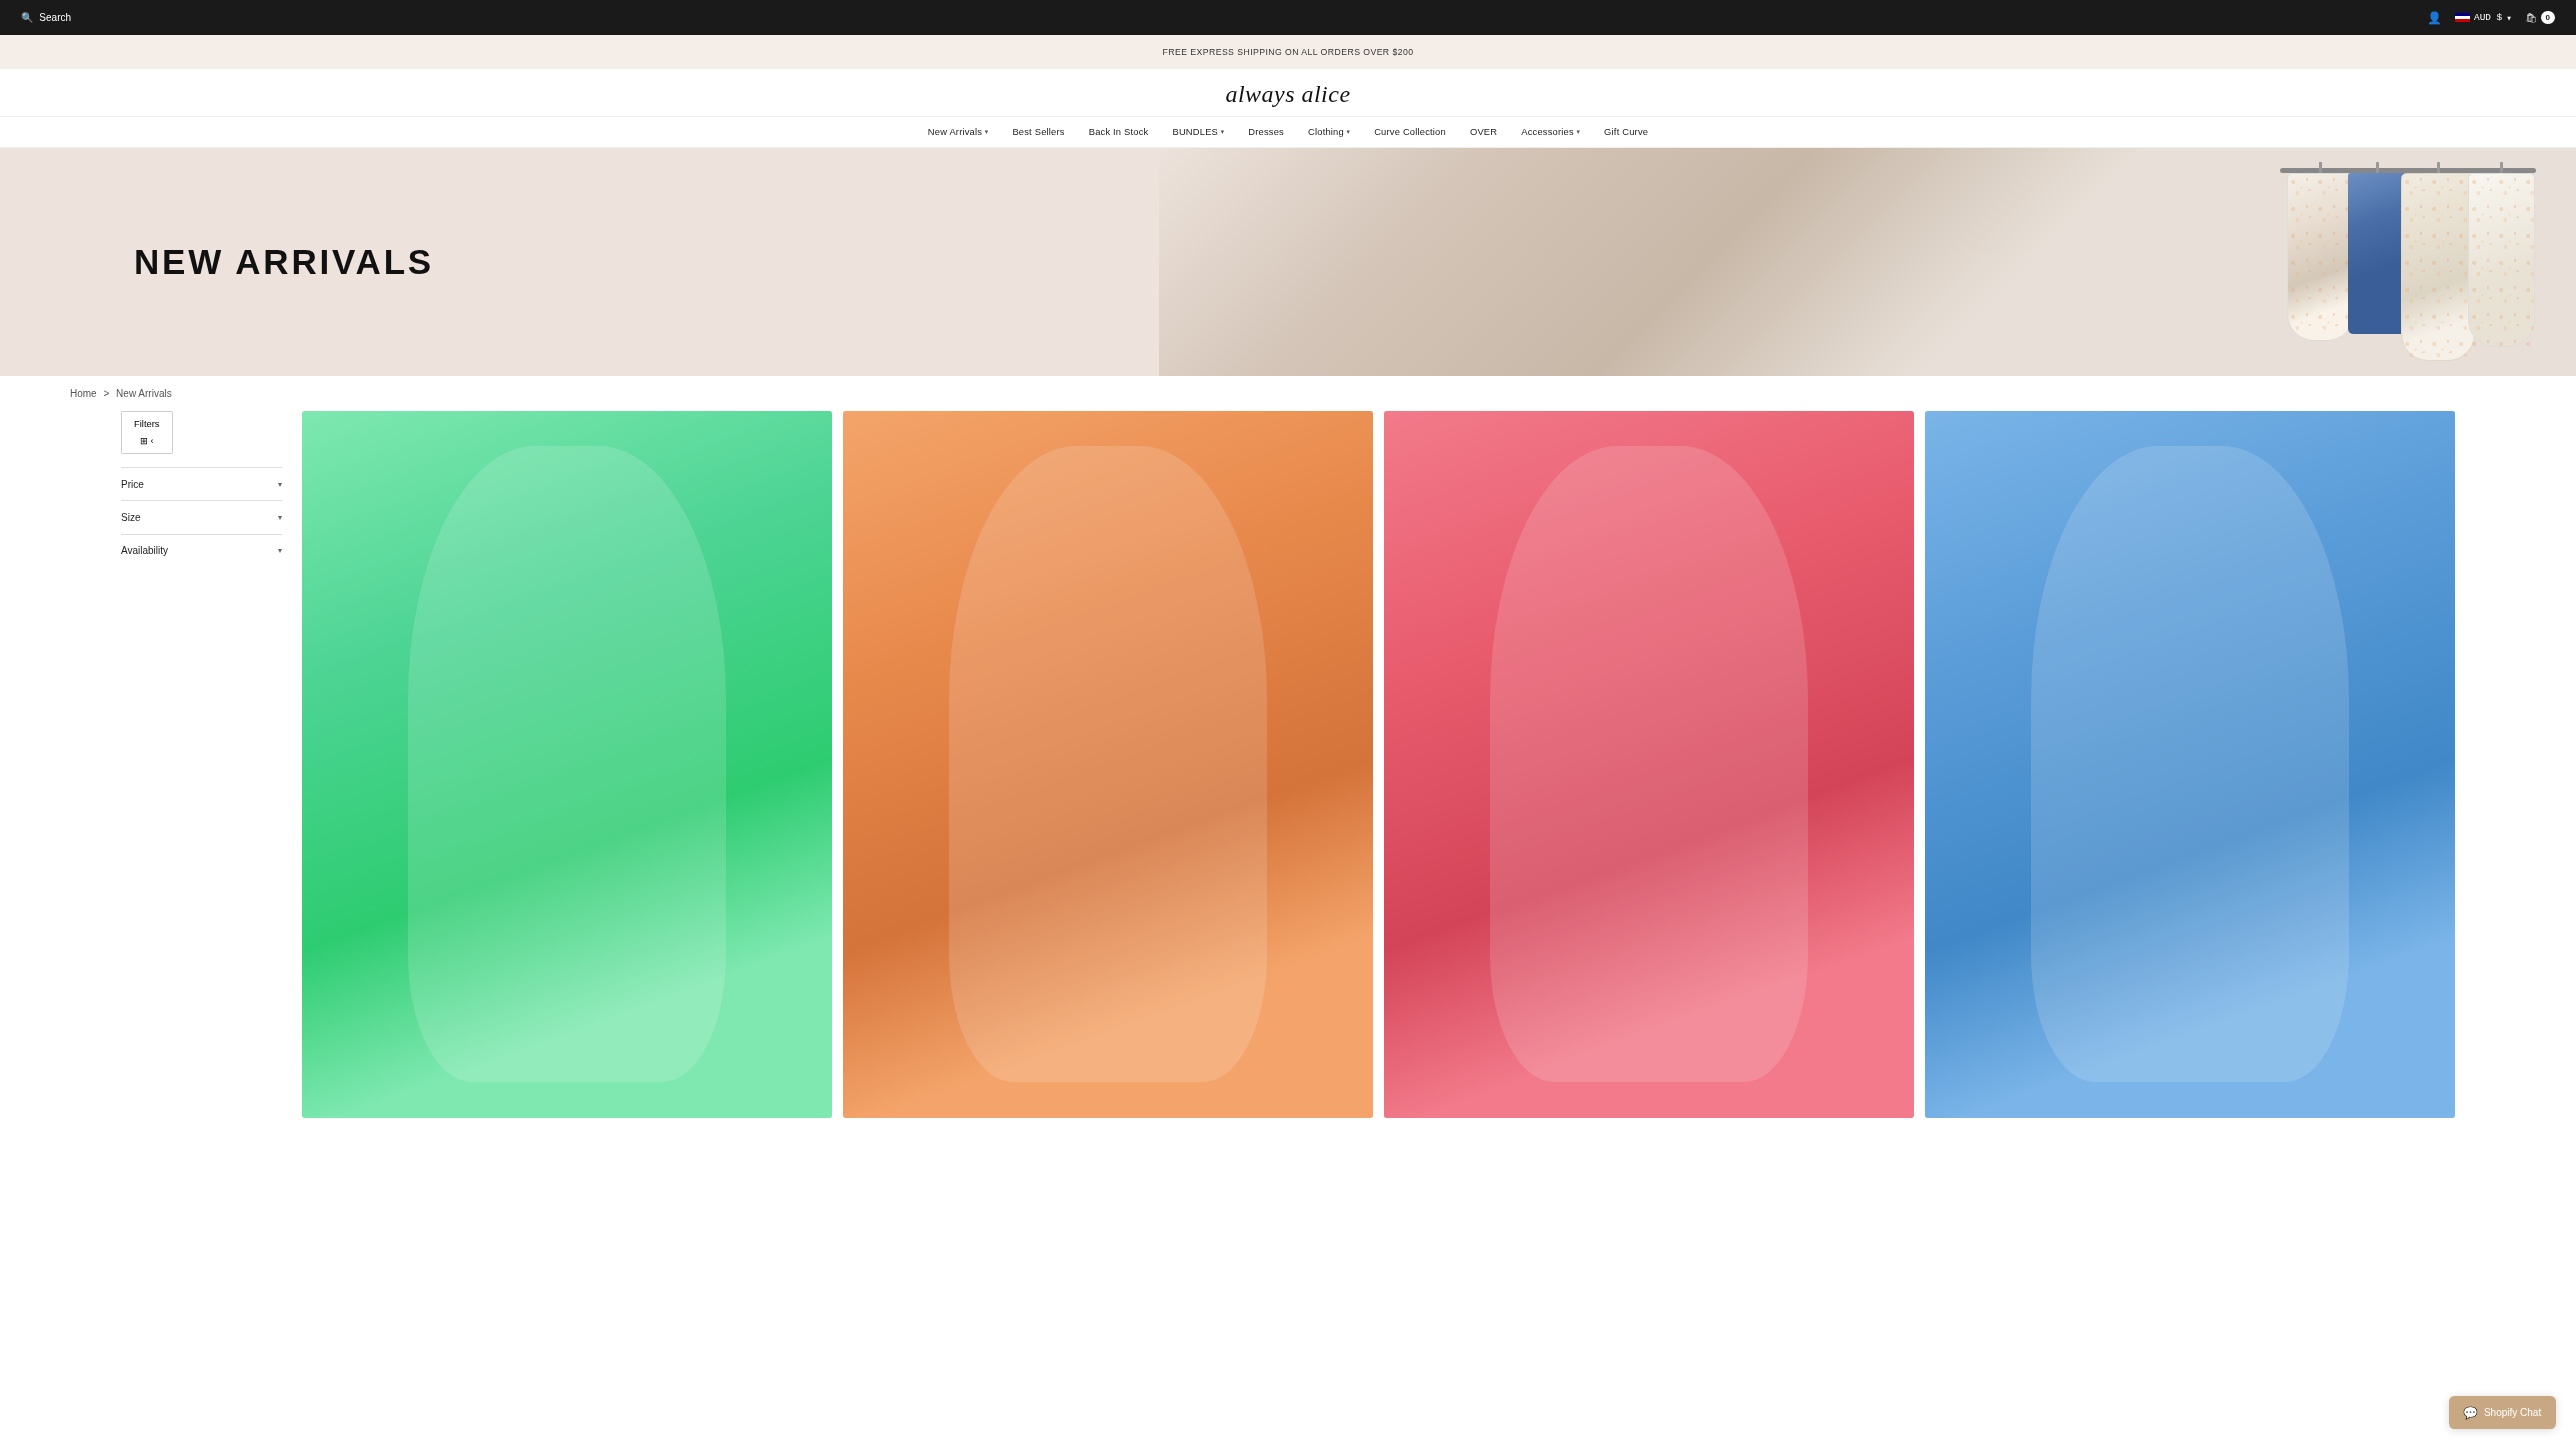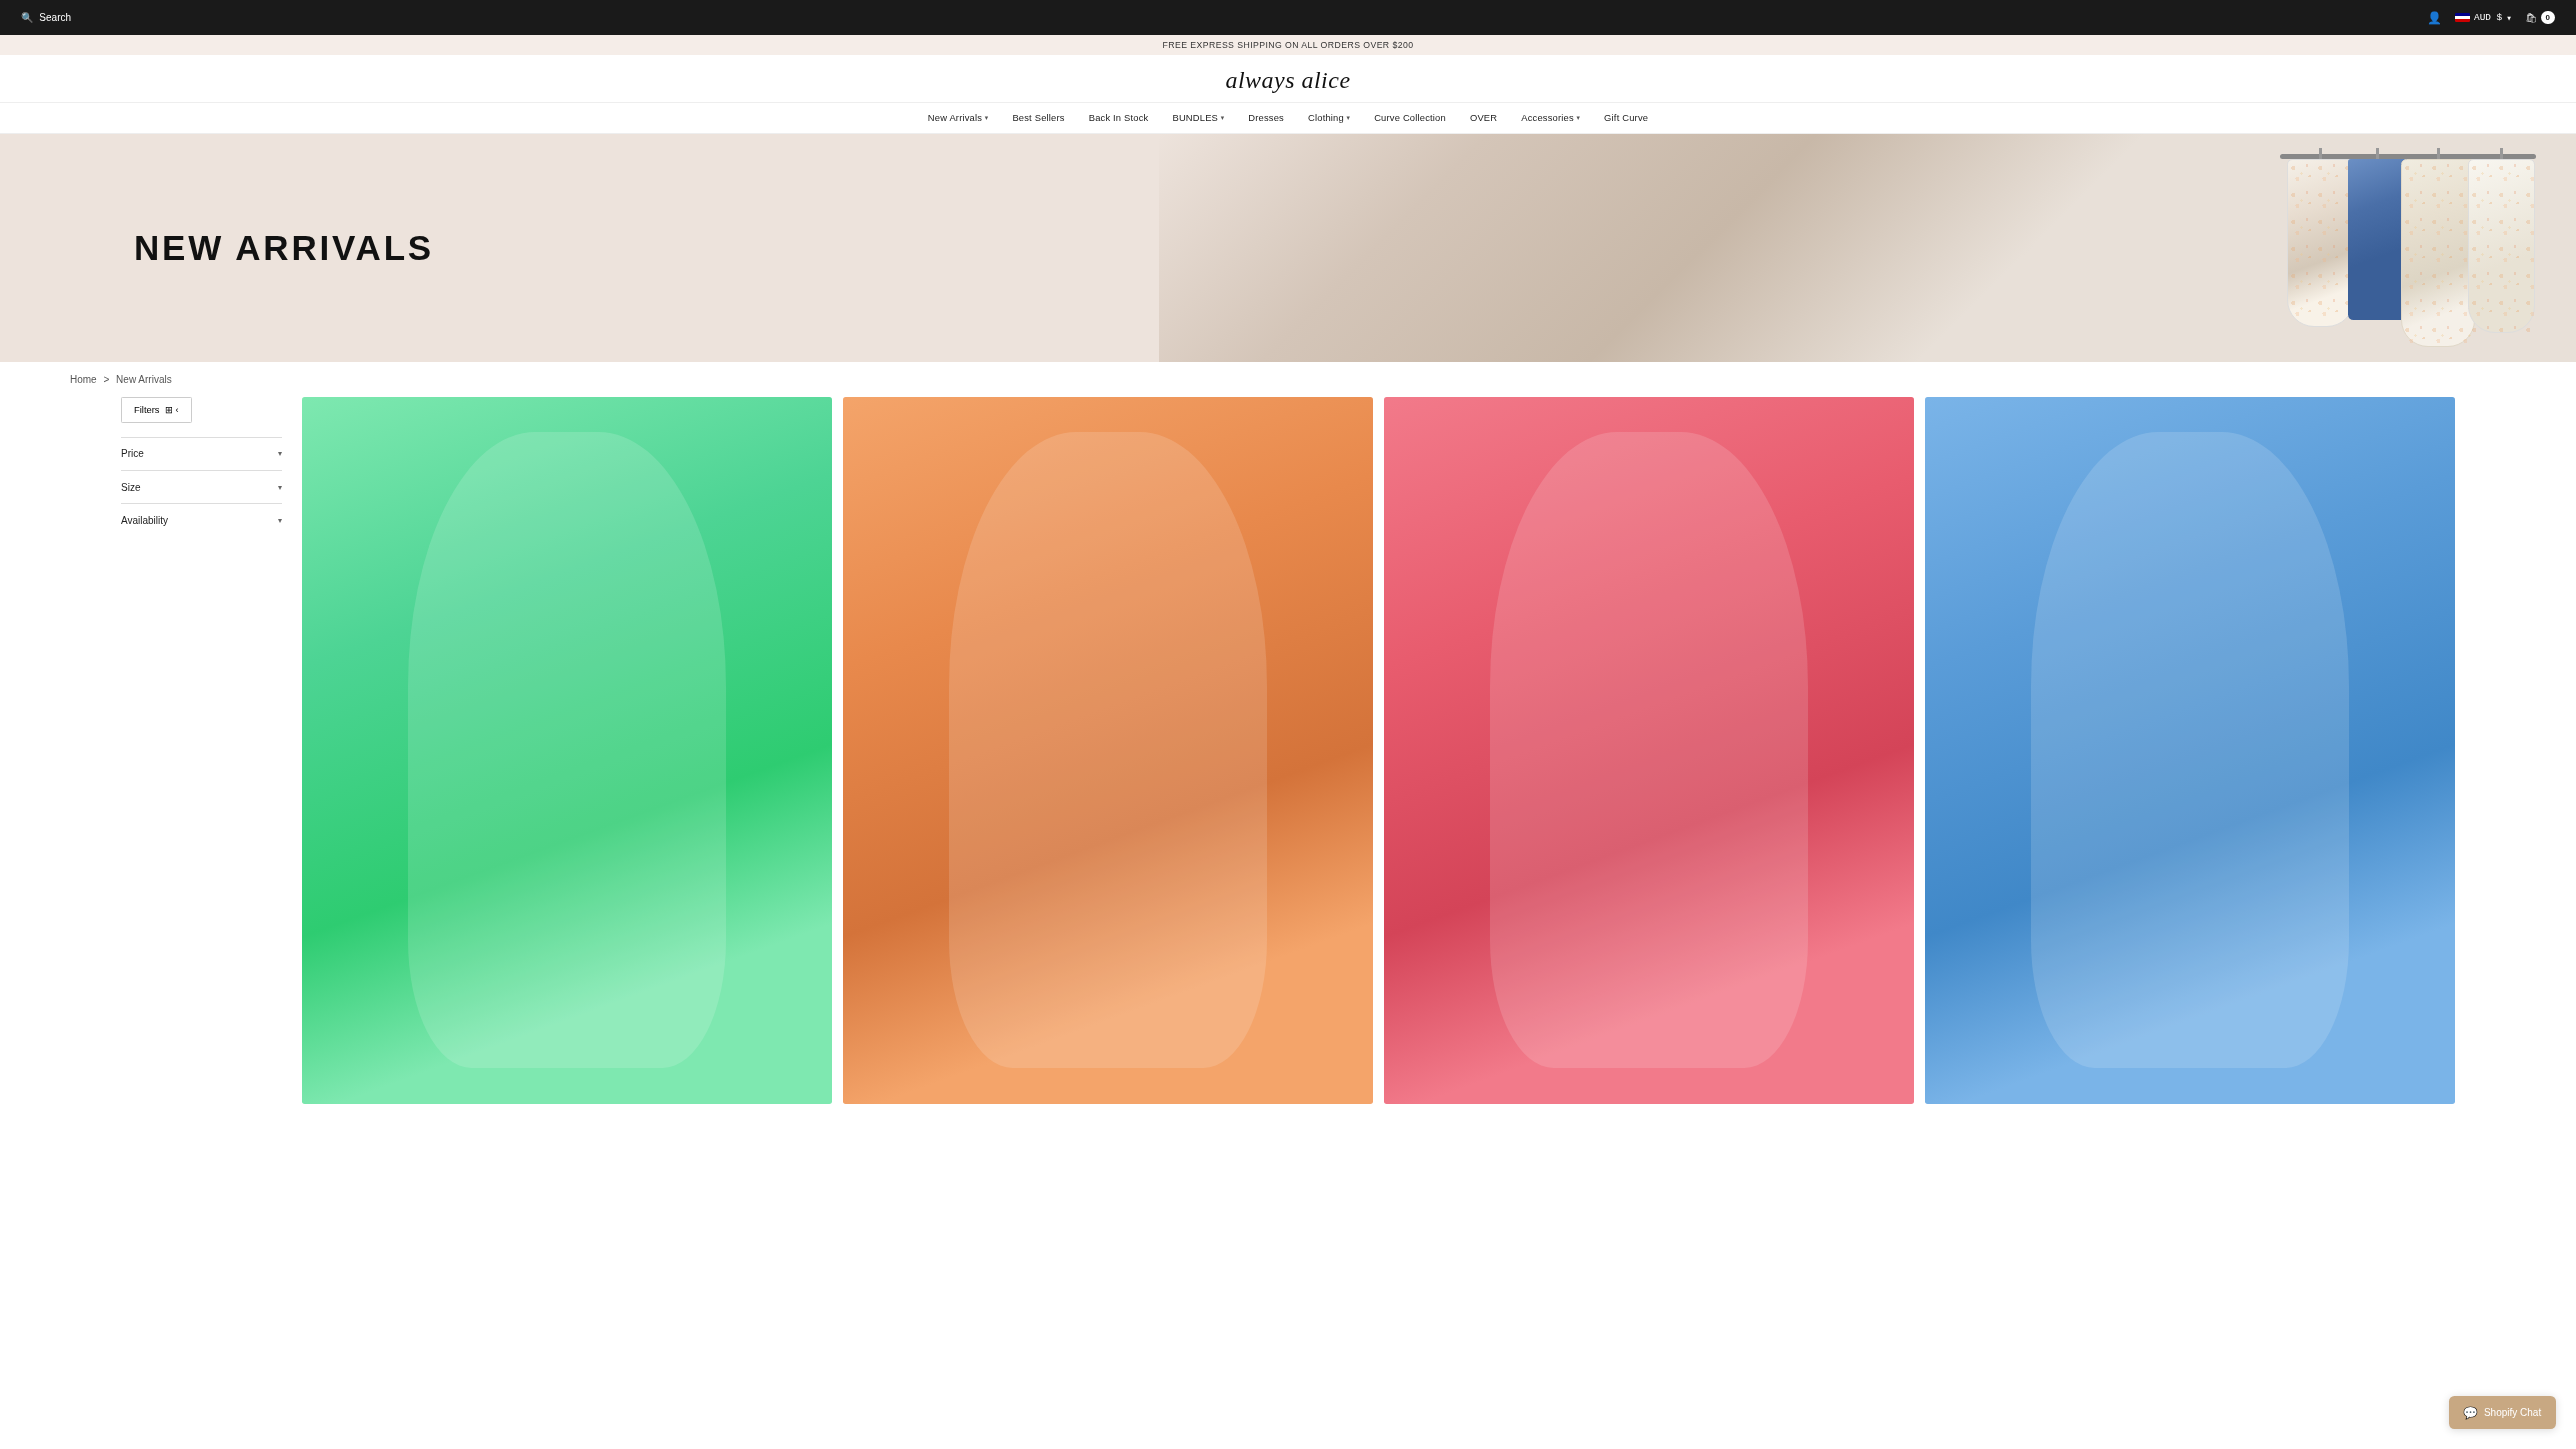--- a/index.html
+++ b/index.html
@@ -65,21 +65,21 @@
       justify-content: center;
       font-size: 8px;
       font-weight: 700;
     }
     .user-icon { color: #fff; font-size: 12px; cursor: pointer; }
 
     
     .announcement-bar {
       background: #f5ede8;
       text-align: center;
-      padding: 5px;
+      padding: 12px;
       font-size: 8.7px;
       letter-spacing: 0.05em;
       color: #333;
     }
 
     
     .logo-bar {
       text-align: center;
       padding: 12px 0 8px;
       background: #fff;
@@ -237,20 +237,21 @@
       border: 0.7px solid #ccc;
       background: #fff;
       padding: 6.7px 12px;
       font-size: 9.4px;
       cursor: pointer;
       display: flex;
       align-items: center;
       gap: 5.4px;
       margin-bottom: 13.4px;
       border-radius: 1.3px;
+      flex-direction: column;
     }
     .filter-icon { font-size: 9.4px; }
     .filter-section {
       border-top: 0.7px solid #ddd;
       padding: 10.7px 0;
     }
     .filter-section-header {
       display: flex;
       justify-content: space-between;
       align-items: center;

